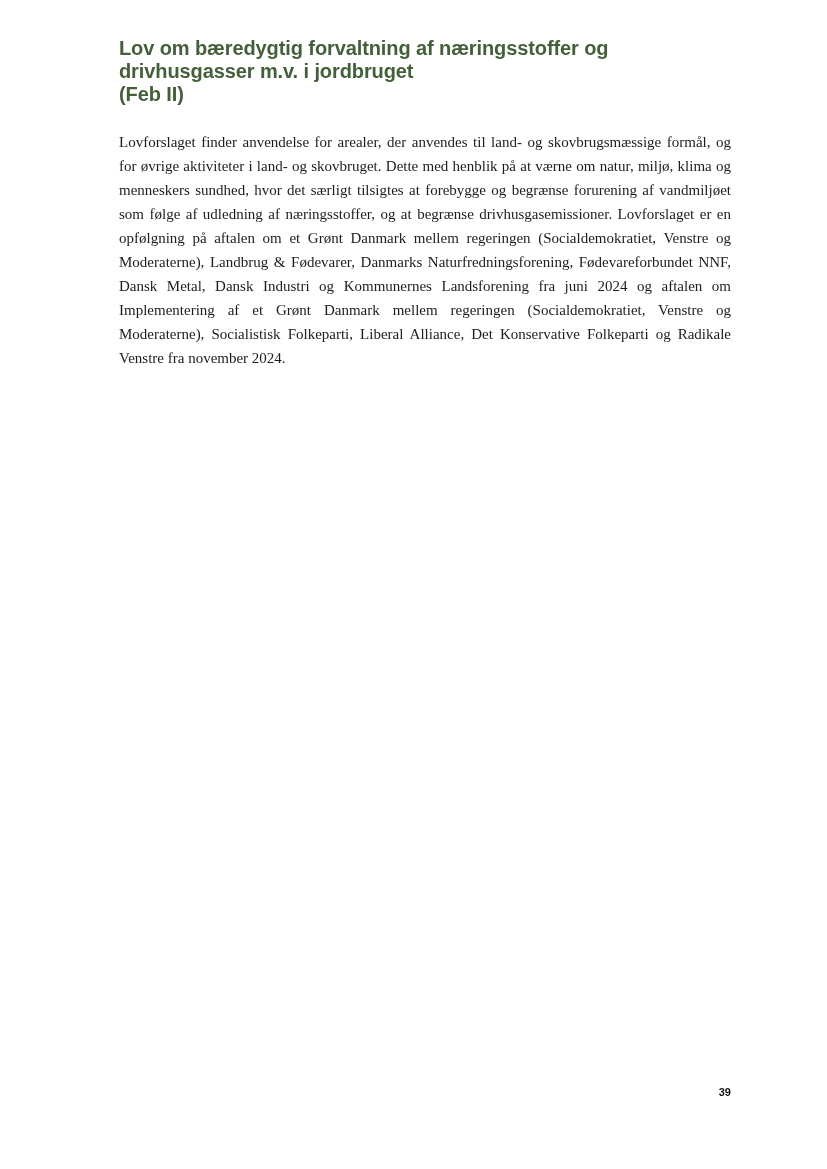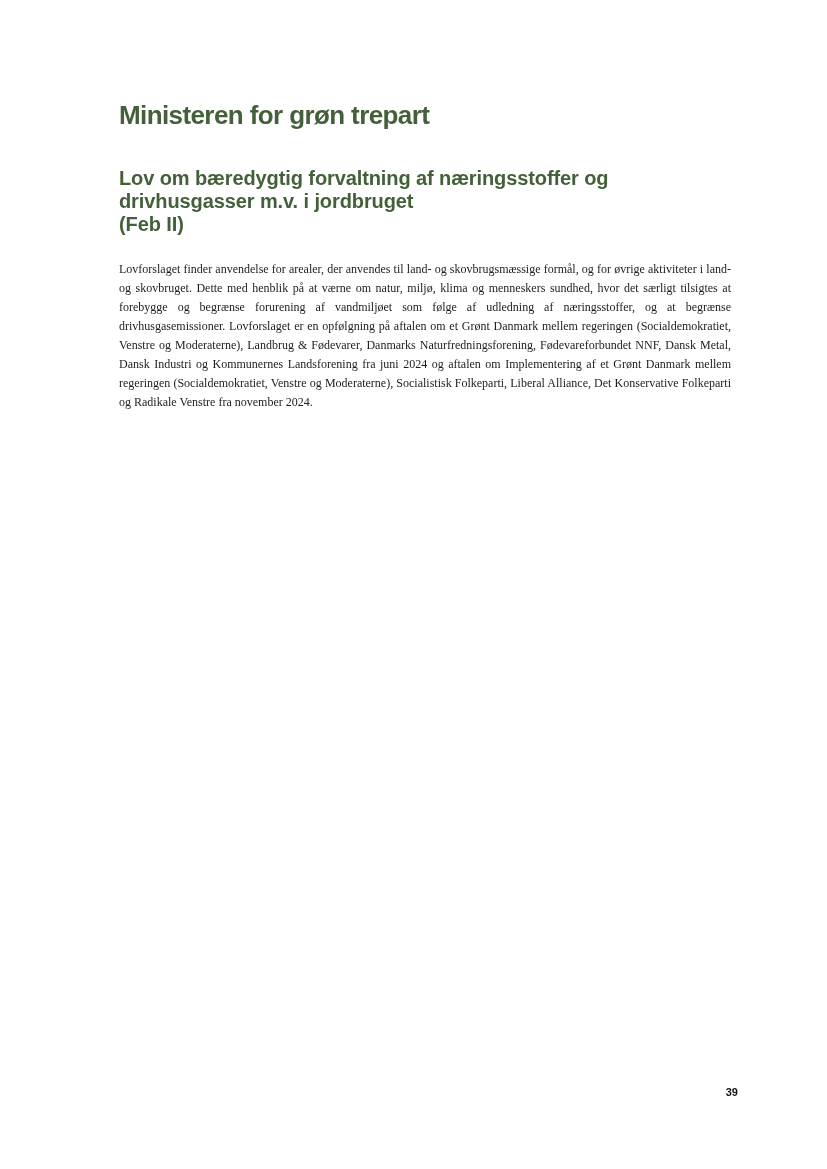--- a/index.html
+++ b/index.html
@@ -38,42 +38,41 @@
     letter-spacing: -0.1px;
     line-height: 23px;
     color: var(--heading-green, #44603a);
   }
   .section-heading .heading-line {
     display: block;
   }
   .body-paragraph {
     margin: 24px 0 0 0;
     font-family: "Liberation Serif", serif;
-    font-size: 12px;
-    line-height: 19px;
+    font-size: 15px;
+    line-height: 24px;
     color: var(--body-text, #1c1c1c);
     text-align: justify;
   }
   .page-number {
     position: absolute;
     top: 1086px;
-    right: 89px;
+    right: 96px;
     font-family: "Liberation Sans", sans-serif;
     font-size: 11px;
     font-weight: 700;
     color: var(--page-number-color, #111111);
     text-align: center;
   }
 </style>
 </head>
 <body>
 
 <div class="page">
   <div class="content">
-    <h1 class="doc-title">Ministeren for grøn trepart</h1>
     <h2 class="section-heading">
       <span class="heading-line">Lov om bæredygtig forvaltning af næringsstoffer og drivhusgasser m.v. i jordbruget</span>
       <span class="heading-line">(Feb II)</span>
     </h2>
     <p class="body-paragraph">Lovforslaget finder anvendelse for arealer, der anvendes til land- og skovbrugsmæssige formål, og for øvrige aktiviteter i land- og skovbruget. Dette med henblik på at værne om natur, miljø, klima og menneskers sundhed, hvor det særligt tilsigtes at forebygge og begrænse forurening af vandmiljøet som følge af udledning af næringsstoffer, og at begrænse drivhusgasemissioner. Lovforslaget er en opfølgning på aftalen om et Grønt Danmark mellem regeringen (Socialdemokratiet, Venstre og Moderaterne), Landbrug &amp; Fødevarer, Danmarks Naturfredningsforening, Fødevareforbundet NNF, Dansk Metal, Dansk Industri og Kommunernes Landsforening fra juni 2024 og aftalen om Implementering af et Grønt Danmark mellem regeringen (Socialdemokratiet, Venstre og Moderaterne), Socialistisk Folkeparti, Liberal Alliance, Det Konservative Folkeparti og Radikale Venstre fra november 2024.</p>
   </div>
   <div class="page-number">39</div>
 </div>
 
 </body></html>

